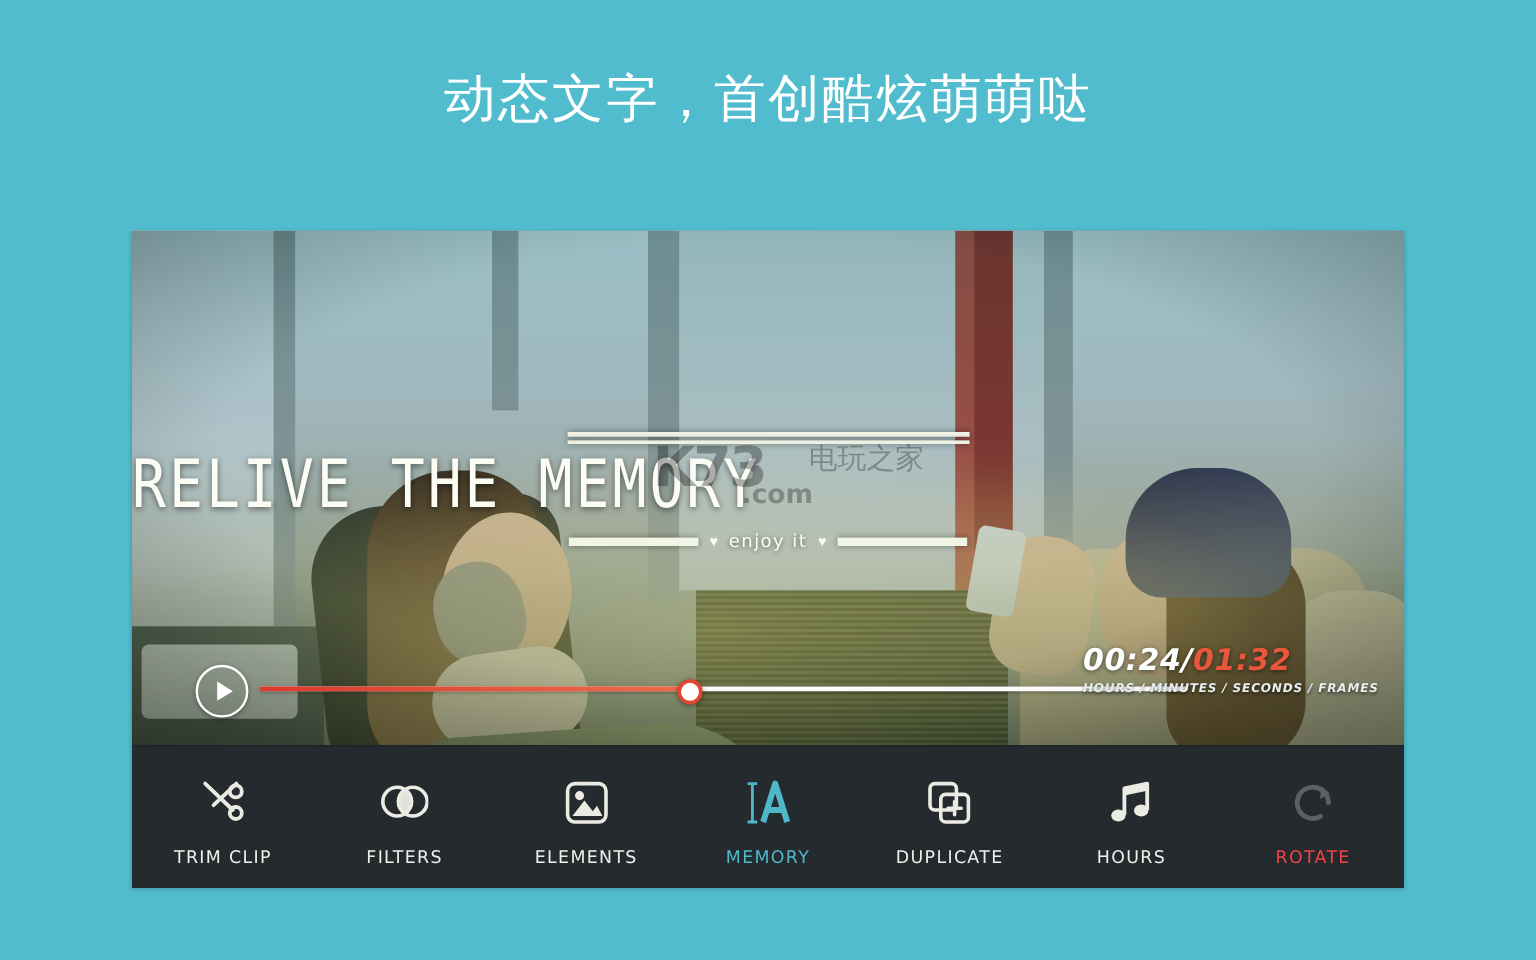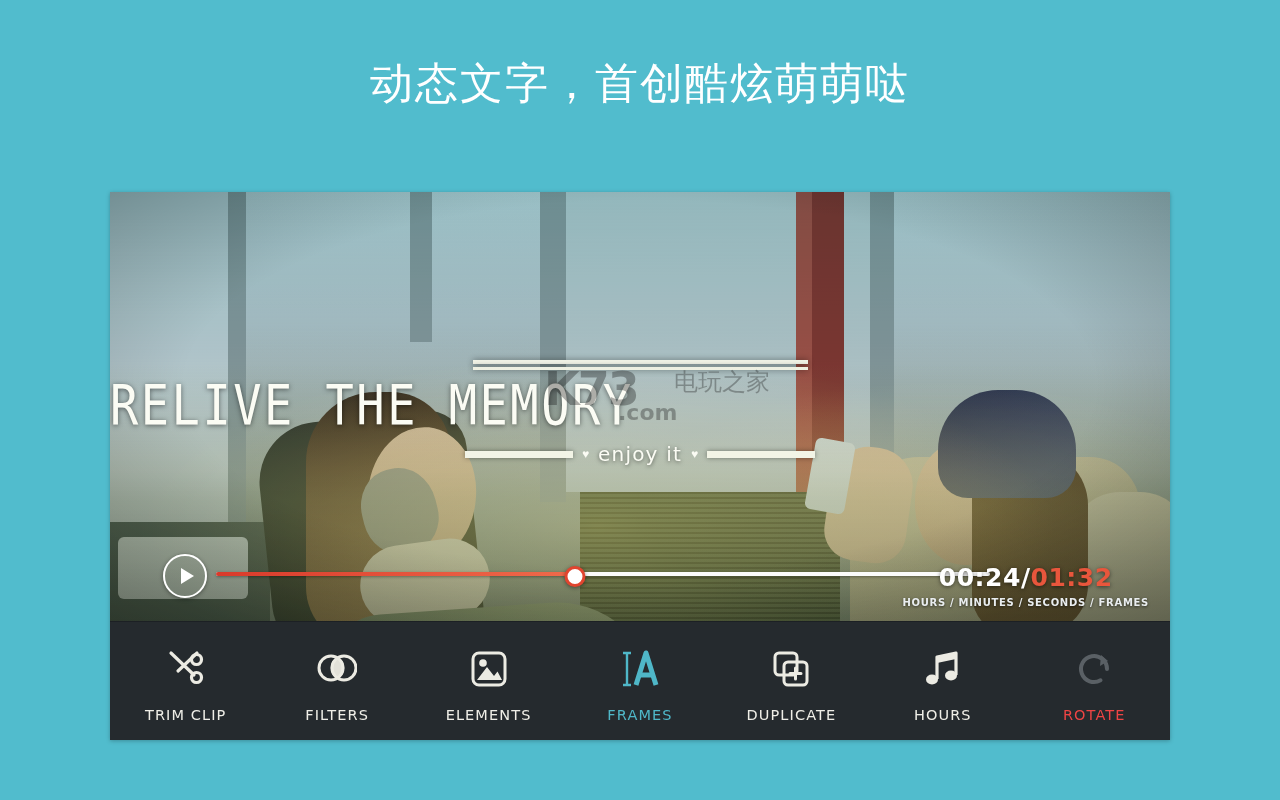--- a/index.html
+++ b/index.html
@@ -155,21 +155,21 @@
     text-shadow:0 1px 5px rgba(0,0,0,.5);
     transform:scaleY(1.18);
   }
   .sub-row{
     display:flex;align-items:center;justify-content:center;gap:9px;
     margin-top:10px;
   }
   .sub-bar{width:108px;height:7px;background:#f2f4e6;
            box-shadow:0 0 5px rgba(0,0,0,.4);}
   .sub-text{
-    color:#fbfcf4;font-size:20px;letter-spacing:1.2px;
+    color:#fbfcf4;font-size:15px;letter-spacing:1.2px;
     font-family:"DejaVu Sans","Liberation Sans",sans-serif;
     text-shadow:0 1px 4px rgba(0,0,0,.55);
   }
   .heart{color:#fbfcf4;font-size:12px;}
 
   
   .watermark{
     position:absolute;left:434px;top:168px;width:280px;height:70px;
     opacity:.33;pointer-events:none;
   }
@@ -213,22 +213,23 @@
             box-shadow:0 1px 3px rgba(0,0,0,.35);}
   .track-fill{position:absolute;left:0;top:1px;height:3.5px;
               background:linear-gradient(90deg,#d93a2b,#ef6a4b);border-radius:2px;}
   .scrub{
     position:absolute;top:-5px;width:15px;height:15px;border-radius:50%;
     background:#ffffff;border:3px solid #e1452f;
     box-shadow:0 1px 4px rgba(0,0,0,.45);
     transform:translateX(-7.5px);cursor:pointer;
   }
   .tc{
-    position:absolute;right:21px;top:64px;text-align:center;
+    position:absolute;right:21px;top:36px;text-align:left;
     font-family:"DejaVu Sans","Liberation Sans",sans-serif;
+    font-style:italic;
   }
   .tc-time{font-size:25px;font-weight:700;letter-spacing:.5px;line-height:1;
            text-shadow:0 1px 4px rgba(0,0,0,.55);}
   .tc-cur{color:#ffffff;}
   .tc-sep{color:#ffffff;}
   .tc-tot{color:#e8563c;}
   .tc-units{
     margin-top:7px;color:#e9edef;font-size:10px;font-weight:700;
     letter-spacing:.7px;text-shadow:0 1px 3px rgba(0,0,0,.6);
   }
@@ -369,21 +370,21 @@
             </svg>
           </div>
           <div class="lbl">ELEMENTS</div>
         </div>
         <div class="tool active">
           <div class="ico">
             <svg width="40" height="40" viewBox="0 0 40 40">
               <use href="#g-text-cursor-a-icon"></use>
             </svg>
           </div>
-          <div class="lbl">FRAMES</div>
+          <div class="lbl">MEMORY</div>
         </div>
         <div class="tool">
           <div class="ico">
             <svg width="40" height="40" viewBox="0 0 40 40">
               <use href="#g-copy-plus-icon"></use>
             </svg>
           </div>
           <div class="lbl">DUPLICATE</div>
         </div>
         <div class="tool">

